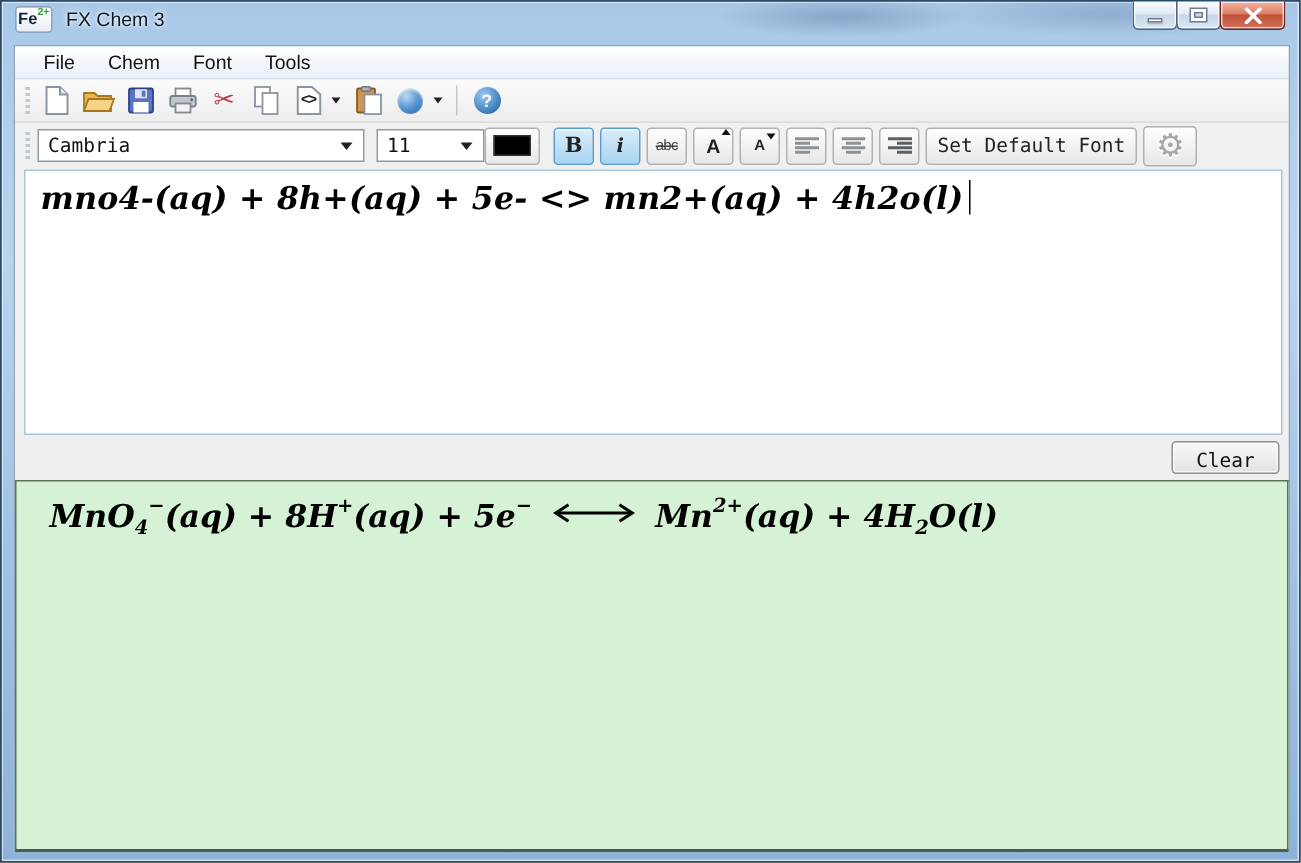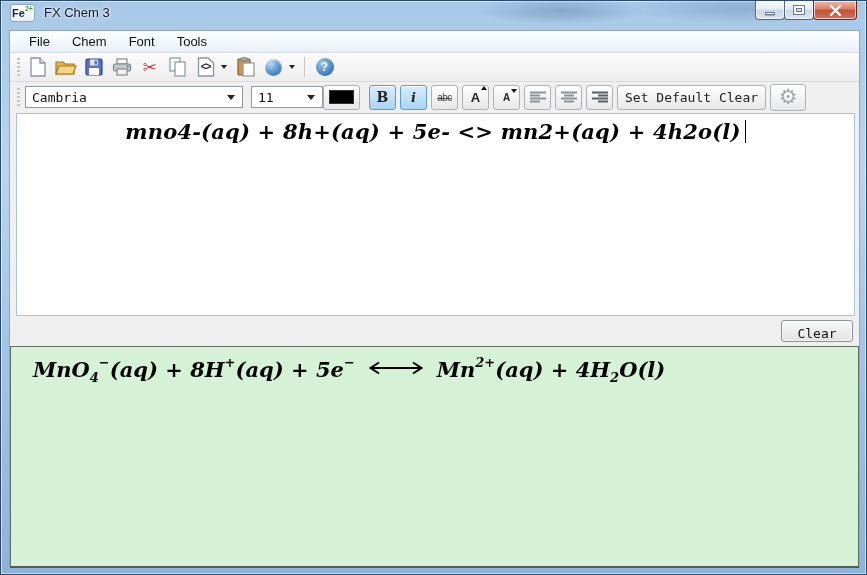--- a/index.html
+++ b/index.html
@@ -92,23 +92,23 @@
   .tri-down { position:absolute; top:-3px; right:-7px; width:0; height:0;
     border-left:3.5px solid transparent; border-right:3.5px solid transparent; border-top:4px solid #111; }
   .alignbtn svg { display:block; }
   .sdf-btn { font-family:"DejaVu Sans Mono",monospace; font-size:13px; padding:0 7px; margin-right:4px; }
   .gear-btn { width:36px; height:27px; }
   .gear-glyph { font-family:"DejaVu Sans",sans-serif; font-size:21px; color:#a3a7ad; line-height:1;
     text-shadow:0 1px 0 #fff; }
 
   
   .editor-zone { padding:1px 4px 0 6px; background:#f0f0f0; }
-  .editor { height:203px; background:#fff; border:1px solid #a9c5da; padding:5px 10px;
+  .editor { height:177px; background:#fff; border:1px solid #a9c5da; padding:5px 10px;
     font-family:"DejaVu Serif",serif; font-weight:bold; font-style:italic; font-size:21px; color:#000;
-    letter-spacing:.2px; cursor:text; overflow:hidden;text-align:center; }
+    letter-spacing:.2px; cursor:text; overflow:hidden; }
   .caret { display:inline-block; width:1px; height:23px; background:#000; margin-left:4px; vertical-align:-4px; }
 
   
   .clear-strip { height:30px; position:relative; background:#efefef; }
   .clear-btn { position:absolute; right:6px; top:4px; width:72px; height:22px;
     border:1px solid #8e9494; border-radius:3px; background:linear-gradient(#f9f9f9,#e2e2e2);
     font-family:"DejaVu Sans Mono",monospace; font-size:13px; color:#111;
     display:flex; align-items:flex-end; justify-content:center; cursor:default;
     box-shadow:0 0 0 1px rgba(255,255,255,.6) inset; }
 
@@ -278,21 +278,21 @@
           <path d="M0 1.5 H16 M3 4.5 H13 M0 7.5 H16 M3 10.5 H13" stroke="#8c9298" stroke-width="2"></path>
         </svg>
       </div>
       <div class="fmtbtn alignbtn">
         <svg width="16" height="13" viewBox="0 0 16 13">
           <path d="M0 1.5 H16 M6 4.5 H16 M0 7.5 H16 M6 10.5 H16" stroke="#5a5f64" stroke-width="2"></path>
         </svg>
       </div>
 
       <div class="fmtbtn sdf-btn">
-        <span>Set Default Clear</span>
+        <span>Set Default Font</span>
       </div>
 
       <div class="fmtbtn gear-btn">
         <span class="gear-glyph">⚙</span>
       </div>
     </div>
 
     <div class="editor-zone">
       <div class="editor">
         <span>mno4-(aq) + 8h+(aq) + 5e- &lt;&gt; mn2+(aq) + 4h2o(l)</span><span class="caret"></span>

